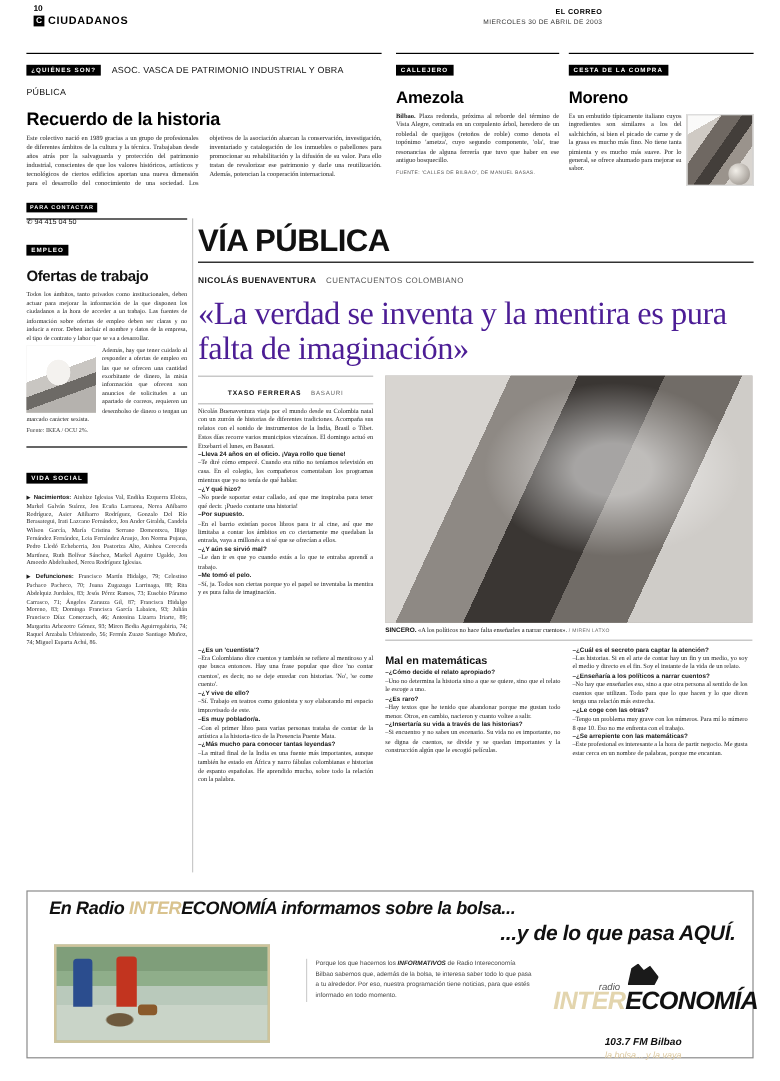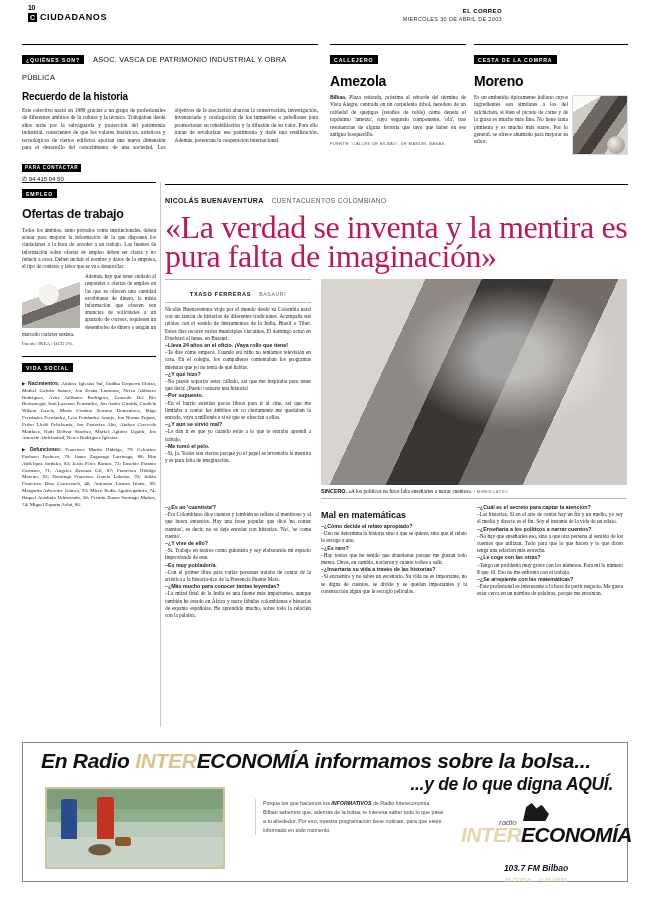--- a/index.html
+++ b/index.html
@@ -31,56 +31,56 @@
 
   .rule-top { border-top:1.6px solid #000; }
   .body-txt { font-size:5.4px; line-height:7.4px; text-align:justify; color:#1a1a1a; hyphens:auto; }
 
   
   .topstrip { position:absolute; left:22px; top:44px; width:606px; height:130px; }
   .ts-col { position:absolute; top:0; }
   .ts-a { left:0; width:296px; }
   .ts-b { left:308px; width:136px; }
   .ts-c { left:452px; width:154px; }
-  .ts-head { font-family:"Liberation Sans", sans-serif; font-weight:bold; font-size:10px; margin:6px 0 5px; color:#000; letter-spacing:-0.2px; }
+  .ts-head { font-family:"Liberation Sans", sans-serif; font-weight:bold; font-size:15px; margin:6px 0 5px; color:#000; letter-spacing:-0.2px; }
   .ts-head.sm { font-size:14px; }
   .two-col { column-count:2; column-gap:9px; }
   .contact-tag { display:inline-block; background:#000; color:#fff; font-family:"Liberation Sans", sans-serif; font-weight:bold; font-size:4.6px; letter-spacing:0.8px; padding:1.6px 3px; }
   .contact-num { font-family:"Liberation Sans", sans-serif; font-size:6px; color:#111; margin-top:2px; }
   .src-line { font-family:"Liberation Sans", sans-serif; font-size:4.2px; letter-spacing:0.3px; color:#555; margin-top:3px; }
   .salami-photo { float:right; width:56px; height:60px; margin:1px 0 2px 4px;
      background:
        linear-gradient(150deg, rgba(255,255,255,.9) 0 18%, rgba(0,0,0,0) 18%),
        linear-gradient(125deg,#cfcac4 0 30%, #6f6862 30% 48%, #433e3a 48% 62%, #9a938c 62% 76%, #d9d5d0 76%),
        #bdb8b2;
      border:0.5px solid #ddd; }
   .salami-photo .cap { width:18px; height:18px; border-radius:50%; background:radial-gradient(circle at 35% 35%,#f2efe9,#8d867f); margin:40px 0 0 34px; }
 
   
   .rail { position:absolute; left:22px; top:182px; width:134px; }
-  .rail-box { border-top:1.6px solid #000; padding-top:0; }
+  .rail-box { border-top:1.6px solid #000; padding-top:16px; }
   .rail-head { font-family:"Liberation Sans", sans-serif; font-weight:bold; font-size:12.5px; letter-spacing:-0.3px; margin:6px 0 6px; }
   .rail-body { font-size:5.2px; line-height:7.2px; text-align:justify; color:#1a1a1a; }
   .empleo-photo { float:left; width:58px; height:56px; margin:2px 5px 2px 0;
     background:
       radial-gradient(ellipse at 46% 40%, #f4f2ef 0 22%, rgba(0,0,0,0) 23%),
       linear-gradient(160deg,#ffffff 0 40%, #c9c6c2 40% 56%, #6d6a66 56% 70%, #b5b2ae 70% 100%),
       #e7e5e2; }
   .fuente { font-size:5px; color:#333; margin-top:3px; font-style:normal; }
   .vs-body { font-size:5px; line-height:6.8px; text-align:justify; color:#1a1a1a; }
   .vs-body b { font-family:"Liberation Sans", sans-serif; font-size:5px; }
   .arrow::before { content:"\25B6"; font-size:4.4px; margin-right:2px; }
 
   
   .feature { position:absolute; left:165px; top:182px; width:463px; }
   .via-title { font-family:"Liberation Sans", sans-serif; font-weight:bold; font-size:26px; letter-spacing:-0.5px; line-height:28px; margin:4px 0 4px; }
   .via-rule { border-top:1px solid #000; margin:2px 0 4px; }
   .byline-name { font-family:"Liberation Sans", sans-serif; font-weight:bold; font-size:7px; letter-spacing:0.35px; }
   .byline-role { font-family:"Liberation Sans", sans-serif; font-size:6.6px; letter-spacing:0.4px; color:#555; margin-left:4px; }
-  .quote-hl { font-family:"Liberation Serif", serif; font-size:32px; line-height:29px; letter-spacing:-0.4px; margin:6px 0 8px; color:#be185d; }
+  .quote-hl { font-family:"Liberation Serif", serif; font-size:27px; line-height:29px; letter-spacing:-0.4px; margin:6px 0 8px; color:#4c1d95; }
   .writer { font-family:"Liberation Sans", sans-serif; font-weight:bold; font-size:5.6px; letter-spacing:0.7px; }
   .writer-loc { font-family:"Liberation Sans", sans-serif; font-size:5.2px; letter-spacing:0.6px; color:#666; margin-left:4px; }
 
   .feat-cols { display:flex; gap:10px; margin-top:6px; }
   .fc { width:146px; }
   .fc p { margin:0 0 0; font-size:5.3px; line-height:7.2px; text-align:justify; color:#1a1a1a; }
   .q { font-family:"Liberation Sans", sans-serif; font-weight:bold; font-size:5.3px; line-height:7.2px; margin:2.5px 0 0; }
   .sub-head { font-family:"Liberation Sans", sans-serif; font-weight:bold; font-size:9px; margin:6px 0 3px; }
 
   .photo-wrap { width:306px; }
@@ -93,21 +93,21 @@
   .caption b { font-family:"Liberation Sans", sans-serif; font-size:5.4px; }
   .caption .credit { font-family:"Liberation Sans", sans-serif; font-size:4.2px; color:#666; letter-spacing:0.3px; }
 
   .lower-cols { display:flex; gap:10px; margin-top:5px; }
   .lc { width:146px; }
   .lc p { margin:0; font-size:5.3px; line-height:7.2px; text-align:justify; color:#1a1a1a; }
 
   
   .ad { position:absolute; left:22px; top:742px; width:606px; height:140px; border:1px solid #8a8a8a; background:#fff; }
   .ad-head { position:absolute; left:18px; top:6px; width:572px; }
-  .ad-l1 { font-family:"Liberation Sans", sans-serif; font-weight:bold; font-style:italic; font-size:21px; letter-spacing:-0.3px; color:#111; }
+  .ad-l1 { font-family:"Liberation Sans", sans-serif; font-weight:bold; font-style:italic; font-size:15px; letter-spacing:-0.3px; color:#111; }
   .ad-l1 .inter { color:#d9c38f; }
   .ad-l2 { font-family:"Liberation Sans", sans-serif; font-weight:bold; font-style:italic; font-size:17.5px; letter-spacing:-0.3px; color:#111; text-align:right; margin-top:1px; }
   .ad-photo { position:absolute; left:22px; top:44px; width:180px; height:82px; border:2px solid #cfc39a;
     background:
       radial-gradient(ellipse at 30% 78%, #6e5a3e 0 6%, rgba(0,0,0,0) 7%),
       linear-gradient(180deg,#7f9e7a 0 26%, #8fae8a 26% 42%, #b9c9bb 42% 62%, #c9d4c8 62% 100%),
       #a9bda8; }
   .ad-fig { position:absolute; border-radius:3px 3px 0 0; }
   .fig-blue { left:38px; top:56px; width:16px; height:40px; background:#2b4d8e; }
   .fig-red  { left:74px; top:54px; width:17px; height:42px; background:#c2341f; }
@@ -208,20 +208,21 @@
         <span>Ainhize Iglesias Val, Endika Ezquerra Eloiza, Markel Galván Suárez, Jon Ecaña Larraona, Nerea Añíbarro Rodríguez, Asier Añíbarro Rodríguez, Gonzalo Del Río Berasategui, Irati Lazcano Fernández, Jon Ander Giralda, Candela Wilson García, María Cristina Serrano Domentxea, Iñigo Fernández Fernández, Leia Fernández Araujo, Jon Norma Pujana, Pedro Lledó Echeberria, Jon Pastoriza Alto, Ainhoa Cereceda Martínez, Ruth Bolívar Sánchez, Markel Aguirre Ugalde, Jon Amoedo Abdeluahed, Nerea Rodríguez Iglesias.</span>
       </div>
       <div class="vs-body" style="margin-top:4px;">
         <span class="arrow"></span><b>Defunciones:</b>
         <span>Francisco Martín Hidalgo, 79; Celestino Pachaco Pacheco, 70; Juana Zugazaga Larrinaga, 88; Rita Abdelquiz Jurdales, 83; Jesús Pérez Ramos, 73; Eusebio Páramo Carrasco, 71; Ángeles Zarauza Gil, 87; Francisca Hidalgo Moreno, 83; Dominga Francisca García Labaien, 93; Julián Francisco Díaz Comerzach, 46; Antonina Lizarra Iriarte, 89; Margarita Arbezotre Gómez, 93; Miren Bedia Aguirregabiria, 74; Raquel Arzabala Urbistondo, 56; Fermín Zuazo Santiago Muñoz, 74; Miguel Esparta Achú, 86.</span>
       </div>
     </div>
   </div>
 
   <div class="feature">
+    <div class="via-title">VÍA PÚBLICA</div>
     <div class="via-rule"></div>
     <div>
       <span class="byline-name">NICOLÁS BUENAVENTURA</span>
       <span class="byline-role">CUENTACUENTOS COLOMBIANO</span>
     </div>
     <div class="quote-hl">«La verdad se inventa y la mentira es pura falta de imaginación»</div>
 
     <div class="feat-cols">
       <div class="fc">
         <div style="border-top:0.6px solid #bbb; border-bottom:0.6px solid #bbb; padding:2px 0; text-align:center; margin-bottom:3px;">
@@ -283,37 +284,37 @@
         <p>–Este profesional es interesante a la hora de partir negocio. Me gusta estar cerca en un nombre de palabras, porque me encantan.</p>
       </div>
     </div>
   </div>
 
   <div class="ad">
     <div class="ad-head">
       <div class="ad-l1">
         <span>En Radio </span><span class="inter">INTER</span><span>ECONOMÍA informamos sobre la bolsa...</span>
       </div>
-      <div class="ad-l2">...y de lo que digna AQUÍ.</div>
+      <div class="ad-l2">...y de lo que pasa AQUÍ.</div>
     </div>
 
     <div class="ad-photo"></div>
     <div class="ad-fig fig-blue"></div>
     <div class="ad-fig fig-red"></div>
     <div class="ad-fig fig-dog"></div>
 
     <div class="ad-copy">
       <span>Porque los que hacemos los </span><b>INFORMATIVOS</b><span> de Radio Intereconomía Bilbao sabemos que, además de la bolsa, te interesa saber todo lo que pasa a tu alrededor. Por eso, nuestra programación tiene noticias, para que estés informado en todo momento.</span>
     </div>
 
     <div class="ad-logo">
       <div class="logo-mark"></div>
       <span class="logo-radio">radio</span>
       <div class="logo-word">
         <span class="inter">INTER</span><span>ECONOMÍA</span>
       </div>
       <div class="logo-freq">103.7 FM  Bilbao</div>
-      <div class="logo-tag">la bolsa... y la vida</div>
+      <div class="logo-tag">la bolsa... y la vaya</div>
     </div>
   </div>
 
   <div class="vline" style="left:160px; top:182px; height:545px;"></div>
 </div>
 
 </body></html>

